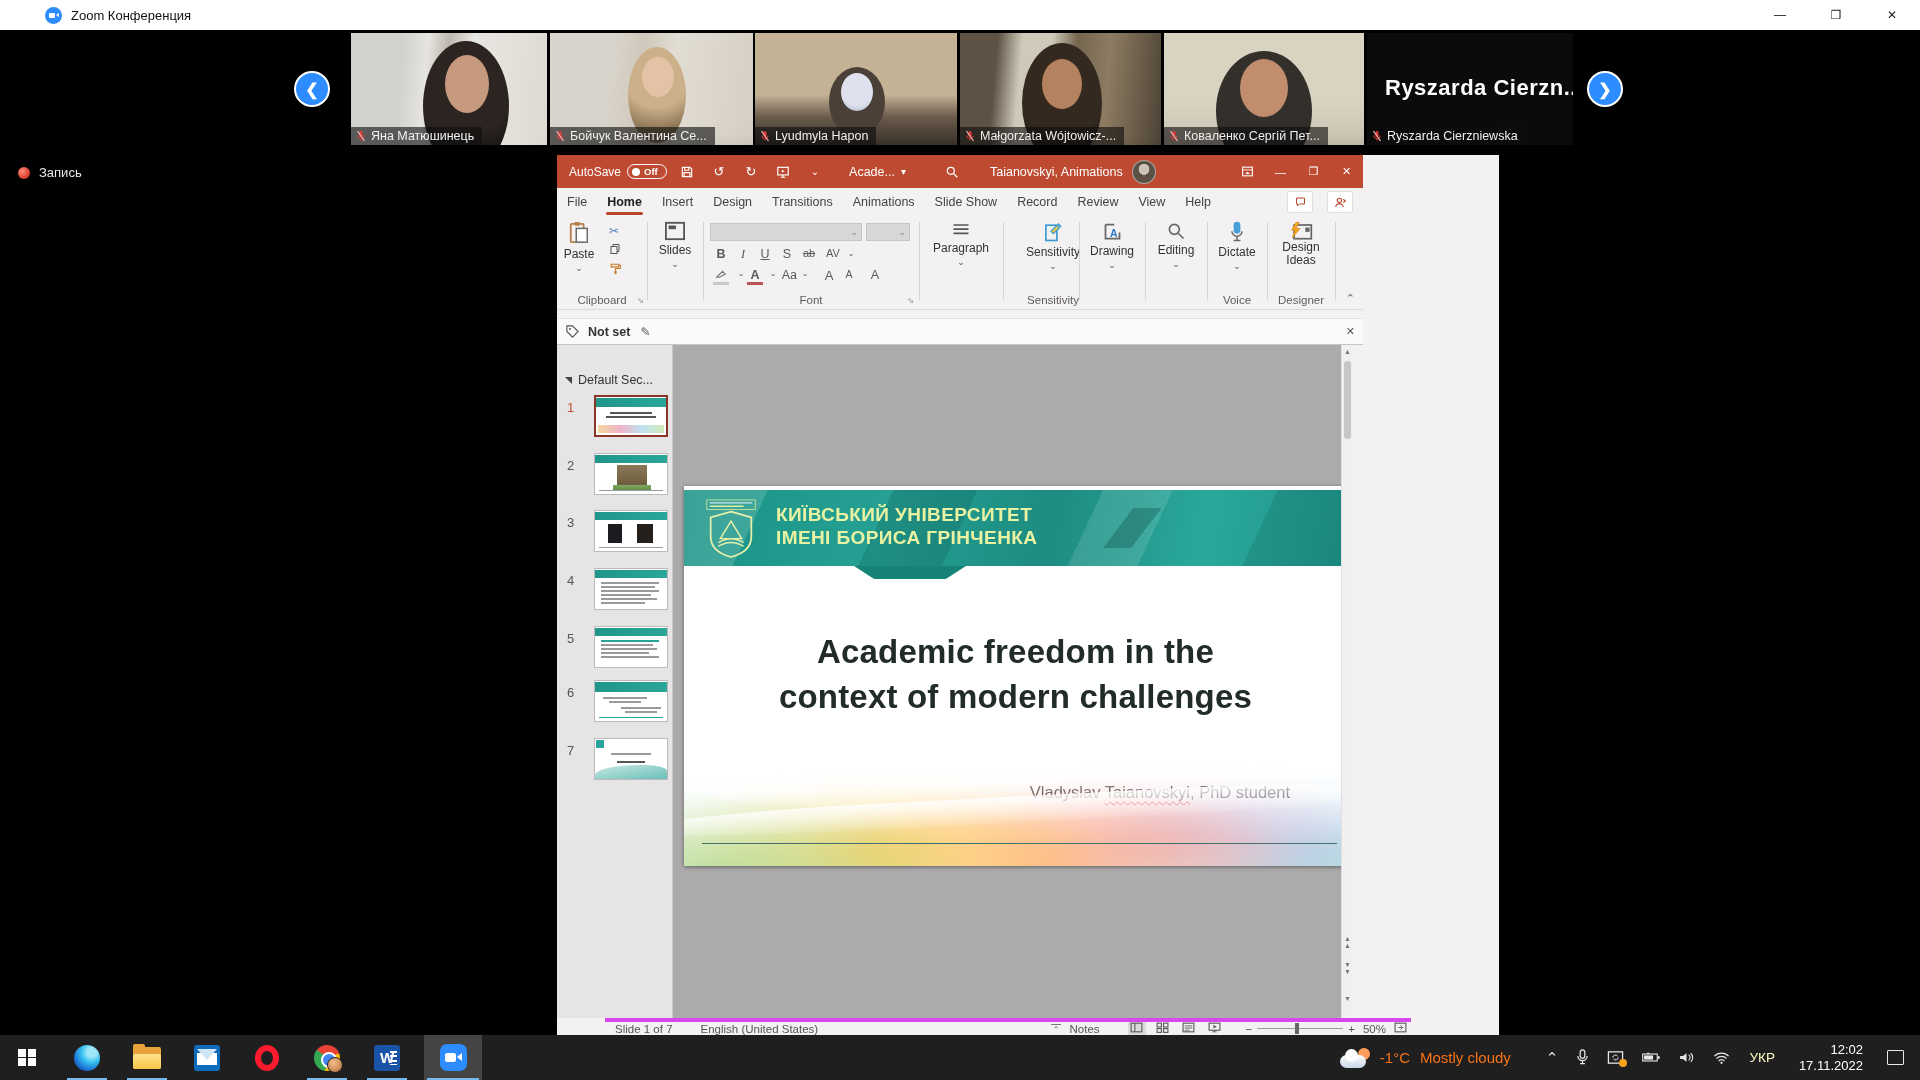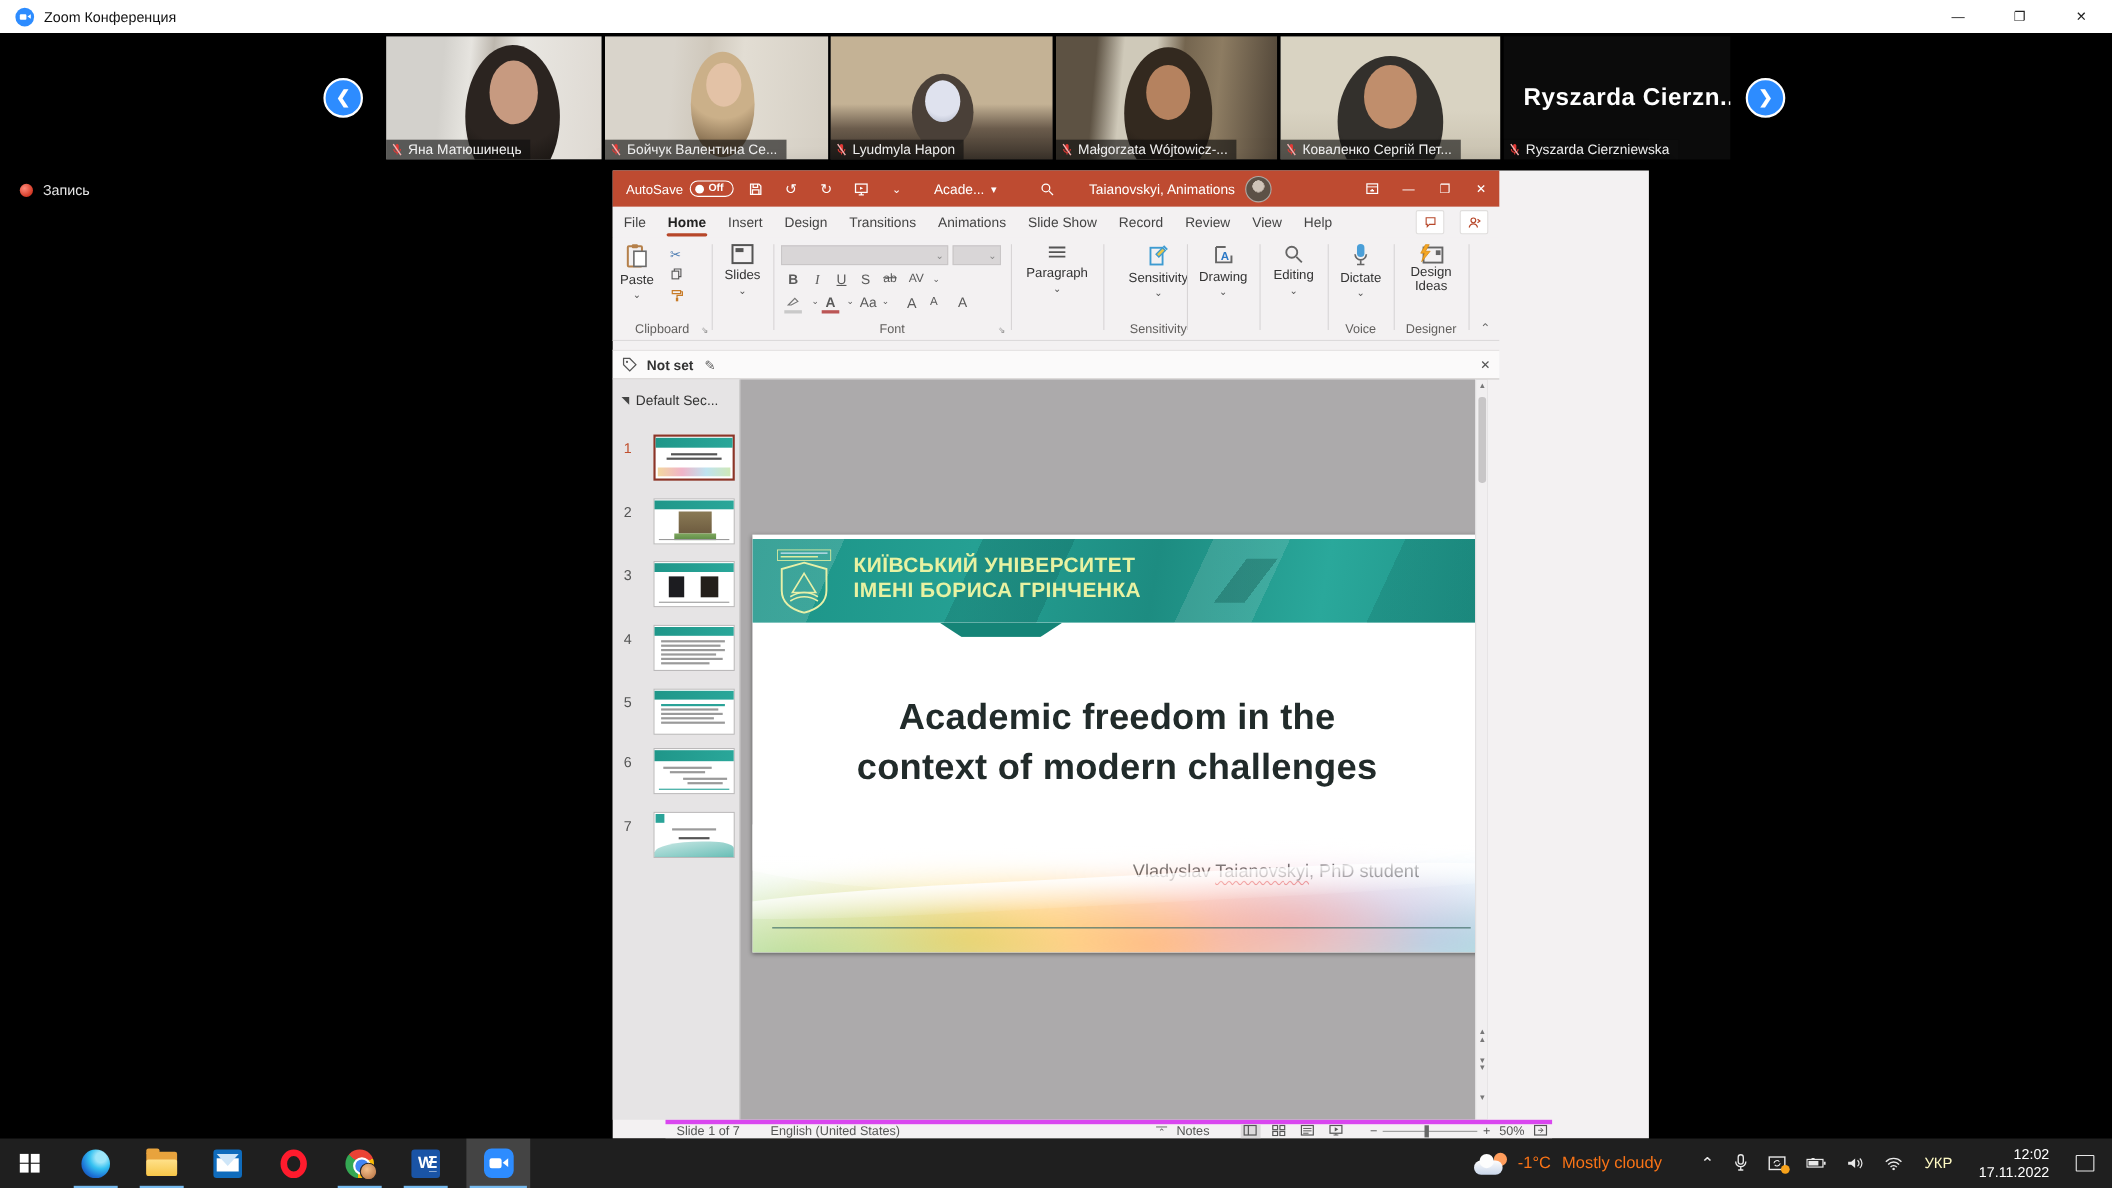--- a/index.html
+++ b/index.html
@@ -1,19 +1,19 @@
 <!DOCTYPE html>
 <html><head>
 <meta charset="utf-8">
 <style>
   * { margin:0; padding:0; box-sizing:border-box; }
   html,body { width:1920px; height:1080px; overflow:hidden; background:#000; font-family:"Liberation Sans",sans-serif; }
 
   
-  .zoom-titlebar { position:absolute; left:0; top:0; width:1920px; height:30px; background:#fff; display:flex; align-items:center; }
+  .zoom-titlebar { position:absolute; left:0; top:0; width:1920px; height:30px; background:#fff; display:flex; align-items:center;padding-left:31px; }
   .zoom-app-icon { width:17px; height:17px; border-radius:50%; background:#2D8CFF; margin-left:14px; position:relative; }
   .zoom-app-icon::before { content:""; position:absolute; left:4px; top:6px; width:6px; height:5px; border-radius:1px; background:#fff; }
   .zoom-app-icon::after { content:""; position:absolute; left:10.5px; top:6px; border-top:2.5px solid transparent; border-bottom:2.5px solid transparent; border-right:3px solid #fff; }
   .zoom-title { margin-left:9px; font-size:13px; color:#111; }
   .win-controls { margin-left:auto; display:flex; height:30px; }
   .win-btn { width:56px; height:30px; display:flex; align-items:center; justify-content:center; font-size:12px; color:#222; cursor:default; }
 
   
   .video-strip { position:absolute; left:0; top:33px; width:1920px; height:112px; }
   .vtile { position:absolute; top:0; height:112px; overflow:hidden; background:#222; }
@@ -66,21 +66,21 @@
 
   .sens-bar { position:absolute; left:0; top:163px; width:806px; height:27px; background:#FBFAFA; border-top:1px solid #E4E2E1; border-bottom:1px solid #C8C6C4; display:flex; align-items:center; }
   .sens-bar .tag { margin-left:8px; }
   .sens-label { margin-left:8px; font-size:12.5px; color:#333; font-weight:bold; }
   .sens-edit { margin-left:10px; color:#555; font-size:12px; }
   .sens-close { margin-left:auto; margin-right:8px; color:#555; font-size:11px; }
 
   
   .ppt-content { position:absolute; left:0; top:190px; width:806px; height:673px; }
   .thumb-panel { position:absolute; left:0; top:0; width:116px; height:673px; background:#E6E4E5; border-right:1px solid #C9C7C8; }
-  .section-hdr { position:absolute; left:8px; top:12px; display:flex; align-items:center; gap:6px; font-size:12.5px; color:#333; }
+  .section-hdr { position:absolute; left:8px; top:28px; display:flex; align-items:center; gap:6px; font-size:12.5px; color:#333; }
   .tri { width:0; height:0; border-left:7px solid transparent; border-top:7px solid #444; }
   .thumb { position:absolute; left:37px; width:74px; height:42px; background:#fff; border:1px solid #BBB9BA; }
   .thumb.sel { border:2px solid #8B3528; }
   .tnum { position:absolute; left:10px; width:18px; text-align:left; font-size:13px; color:#555; }
   .tnum.sel { color:#C0502F; }
   .mband { position:absolute; left:0; top:1px; right:0; height:8px; background:linear-gradient(100deg,#1f9689,#2aa79a); }
   .mline { position:absolute; background:#9a9a9a; height:1.5px; }
   .dline { position:absolute; background:#555; height:2px; }
 
   .canvas { position:absolute; left:116px; top:0; width:679px; height:673px; background:#ACAAAB; }

